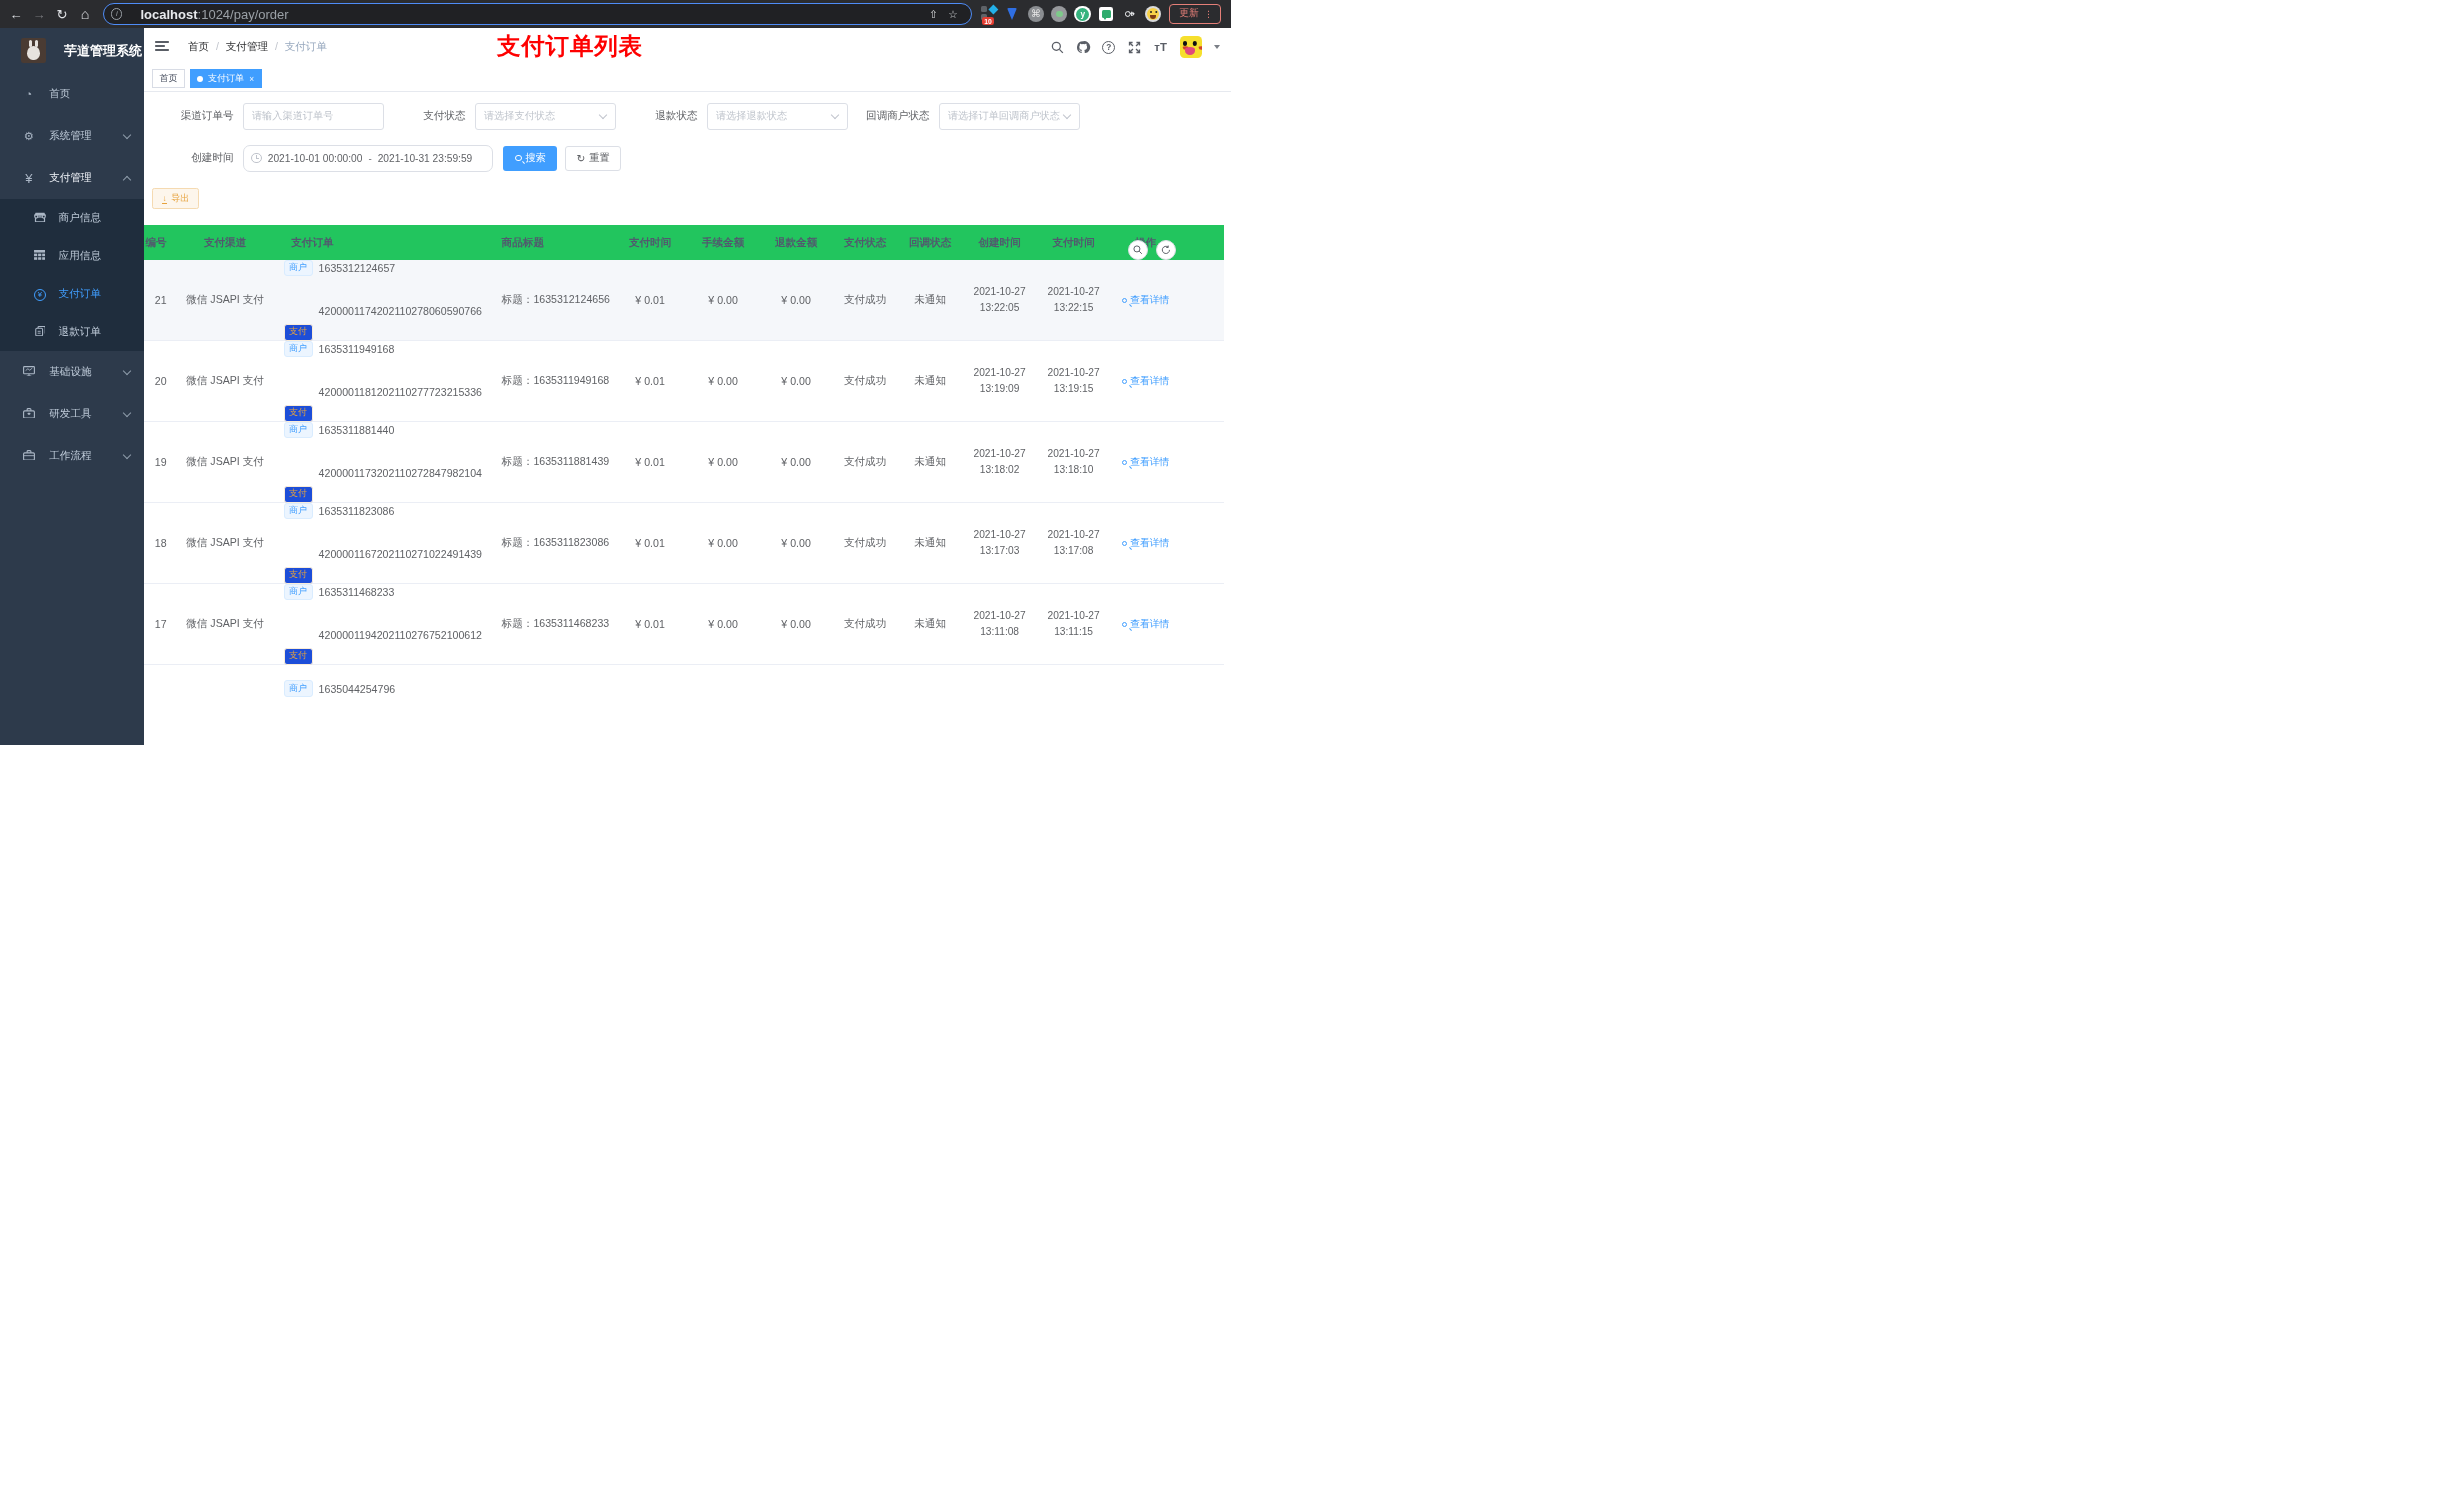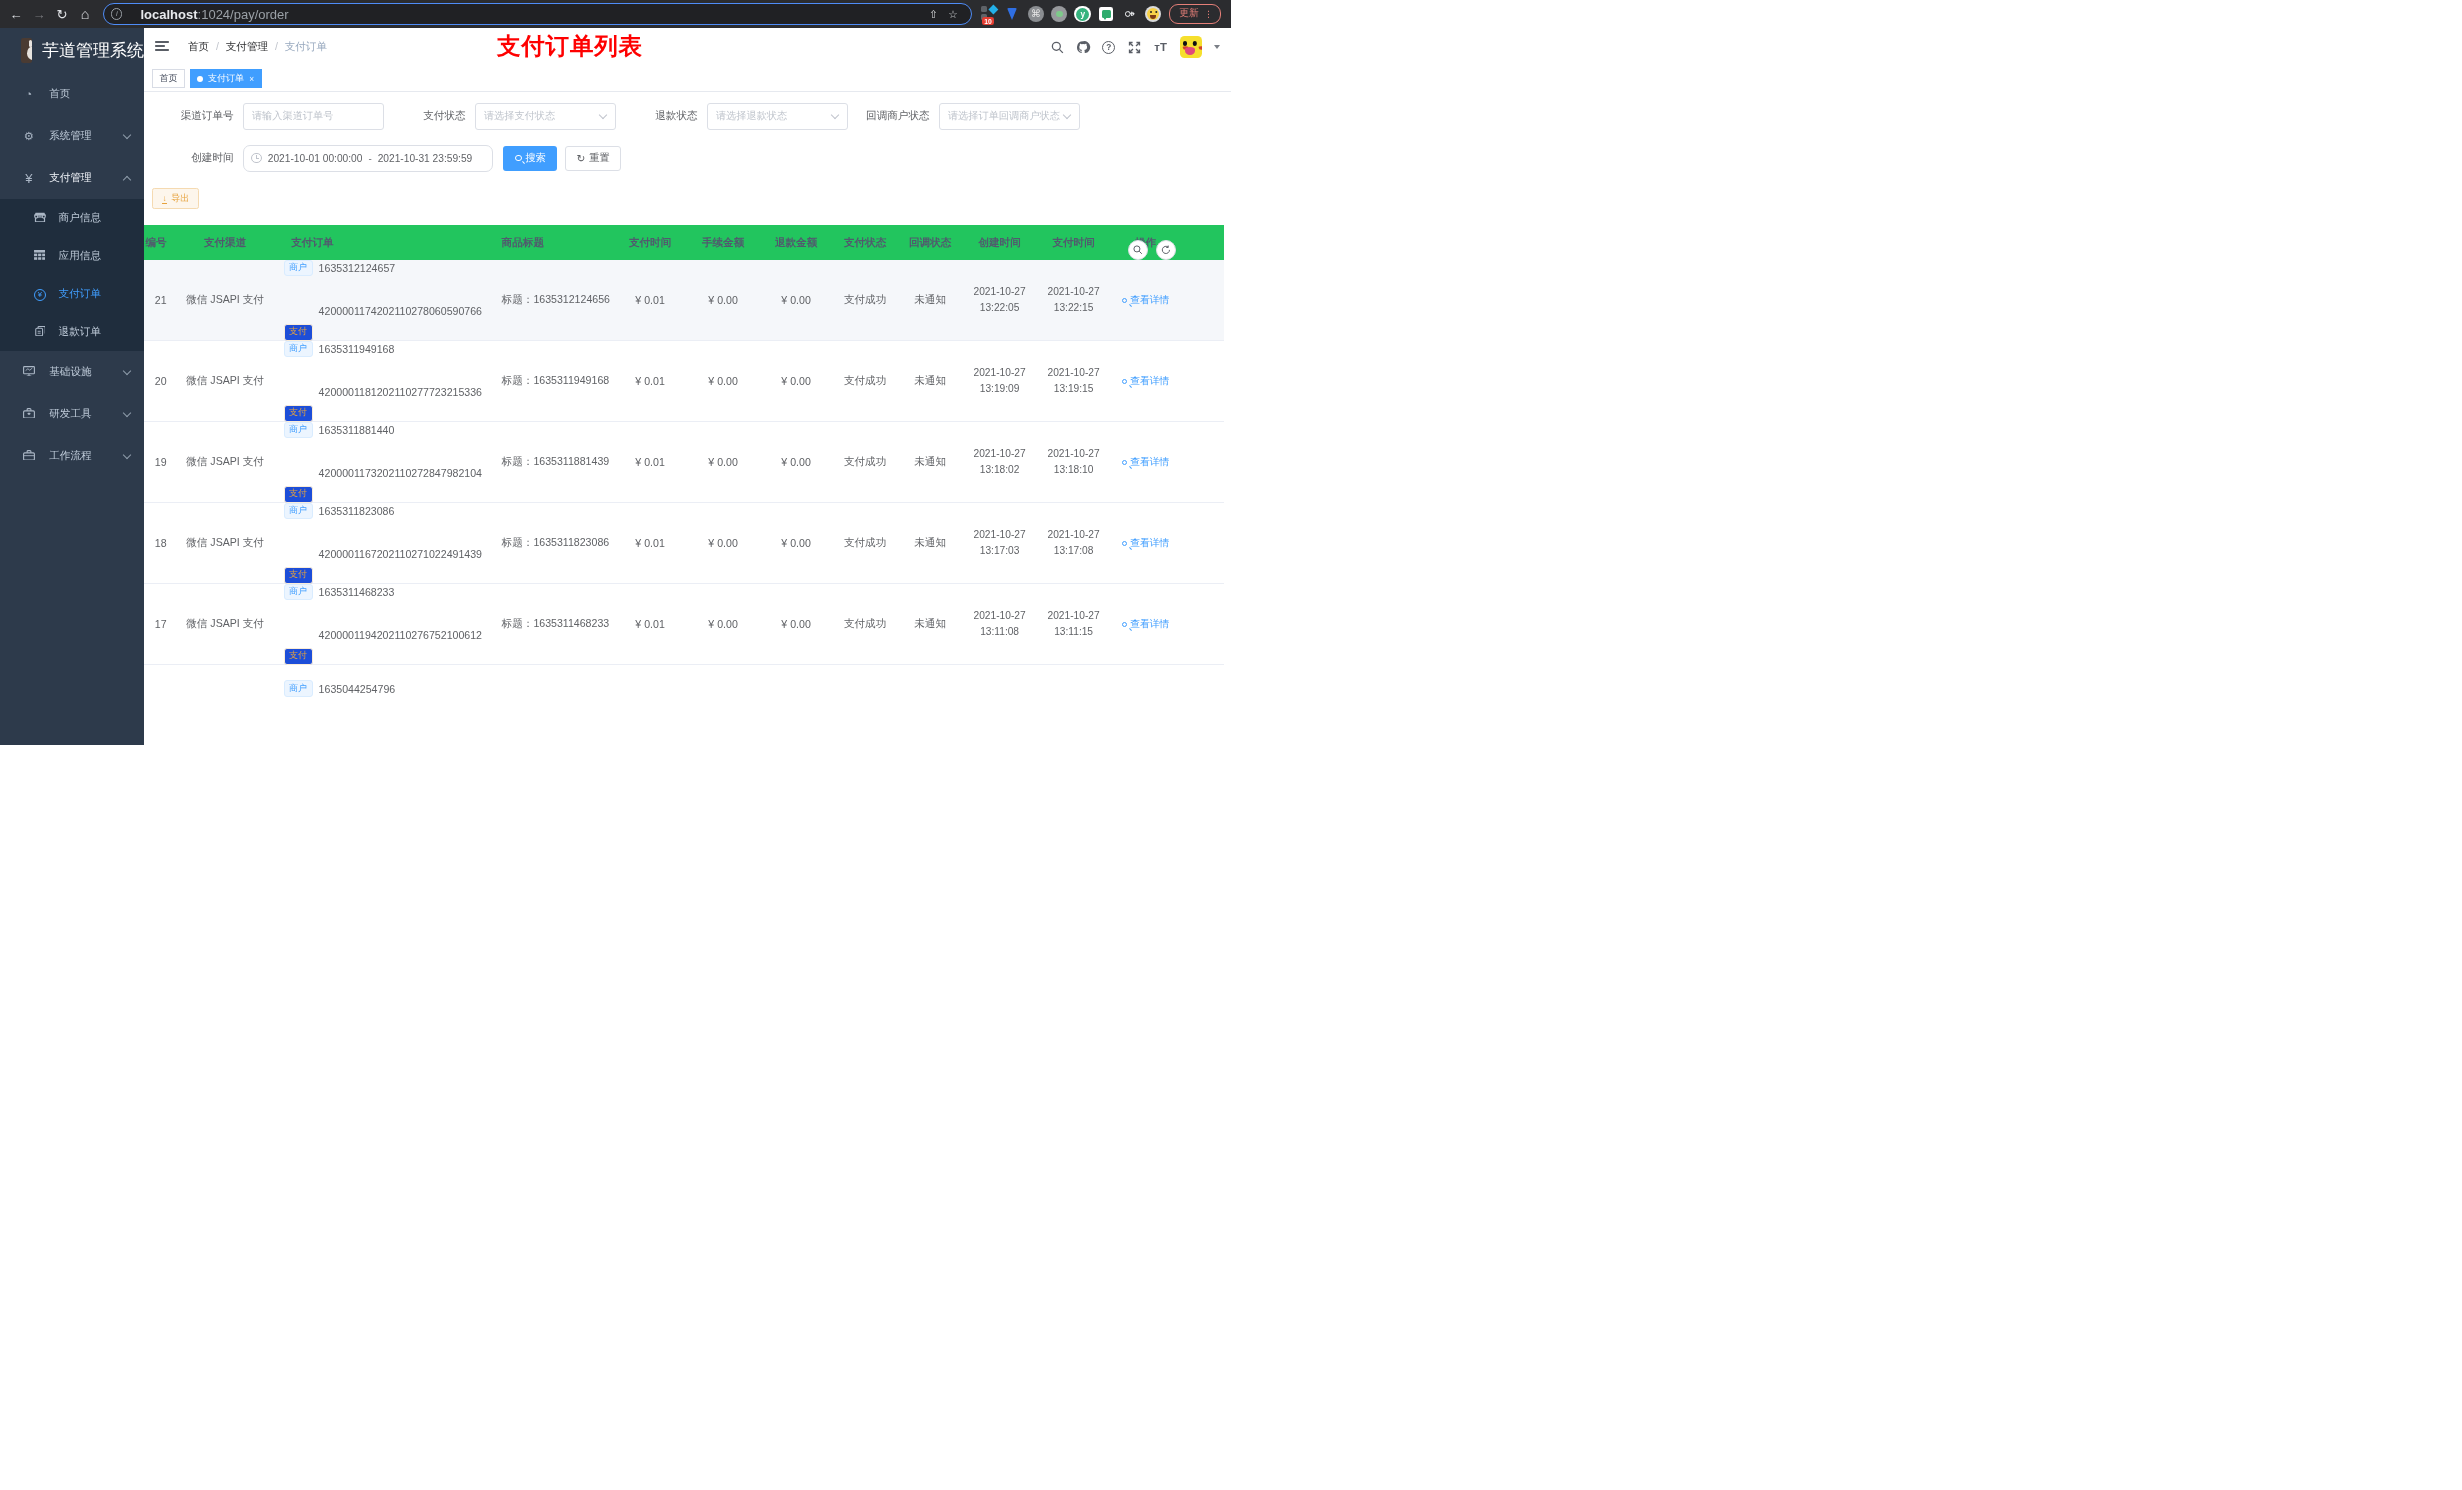--- a/index.html
+++ b/index.html
@@ -44,34 +44,34 @@
   .chatq i:after { content:""; position:absolute; left:1.5px; bottom:-2.3px; border-left:2.3px solid transparent;
     border-right:2.3px solid transparent; border-top:3px solid #2eac6d; }
   .puzzle { color:#e8eaed; font-size:11.4px; }
   .emojiface { width:16px; height:16px; border-radius:50%; background:#d9dadb; display:flex;
     align-items:center; justify-content:center; }
   .emojiface i { width:12px; height:12px; border-radius:50%; background:#f7d148; position:relative; }
   .emojiface i:before { content:""; position:absolute; top:3px; left:2.3px; width:2.3px; height:2.3px;
     border-radius:50%; background:#222; box-shadow:5.3px 0 0 #222; }
   .emojiface i:after { content:""; position:absolute; top:6.8px; left:3px; width:6px; height:3.8px;
     border-radius:0 0 6px 6px; background:#7e3b14; }
-  .updatepill { margin-left:7.6px; margin-right:6px; border:1.1px solid #e57f78; border-radius:9px;
+  .updatepill { margin-left:7.6px; margin-right:6px; border:1.1px solid #e57f78; border-radius:4px;
     color:#e57f78; font-size:9.8px; padding:2.3px 6.8px 3px 9px; display:flex; align-items:center;
     gap:5.3px; cursor:pointer; white-space:nowrap; }
   .vdots { letter-spacing:0; font-size:9px; }
 
   
   .sidebar { position:absolute; top:28px; left:0; width:144px; bottom:0; background:#2d3a4b; z-index:10; }
   .logo-row { height:45px; display:flex; align-items:center; padding-left:21px; }
   .logo-img { width:25px; height:25px; border-radius:2.3px; background:#4a3b33; position:relative; overflow:hidden; }
   .logo-img:before { content:""; position:absolute; left:6px; top:7.6px; width:13px; height:14.4px;
     border-radius:50% 50% 45% 45%; background:#e7e3df; }
   .logo-img:after { content:""; position:absolute; left:7.6px; top:1.5px; width:3px; height:7.6px;
     border-radius:3px; background:#e7e3df; box-shadow:6px 0 0 #e7e3df; }
-  .logo-title { color:#fff; font-size:17px; font-weight:normal; margin-left:10px; white-space:nowrap; }
+  .logo-title { color:#fff; font-size:13px; font-weight:bold; margin-left:18px; white-space:nowrap; }
   .menu-item { height:42px; display:flex; align-items:center; padding:0 13.6px 0 22px;
     color:#bfcbd9; font-size:10.6px; cursor:pointer; position:relative; }
   .menu-item .mi-ic { width:13.6px; margin-right:13.6px; text-align:center; font-size:11.4px; color:#aab6c5; }
   .menu-item .mi-label { flex:1; }
   .chev { width:6px; height:6px; border-right:1.2px solid #8f9cab; border-bottom:1.2px solid #8f9cab;
     transform:rotate(45deg); margin-top:-3px; }
   .chev.up { transform:rotate(-135deg); margin-top:3px; }
   .menu-item.parent-active { color:#f2f5fa; }
   .submenu { background:#1f2d3d; }
   .sub-item { height:38px; display:flex; align-items:center; padding-left:33px; color:#bfcbd9;

